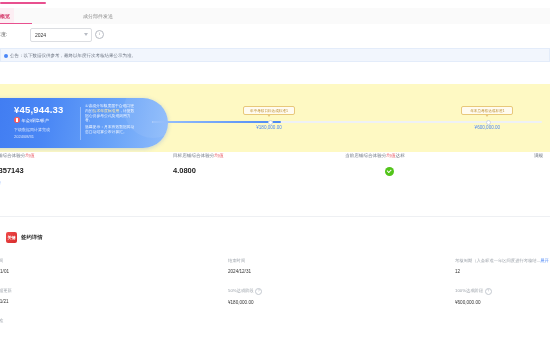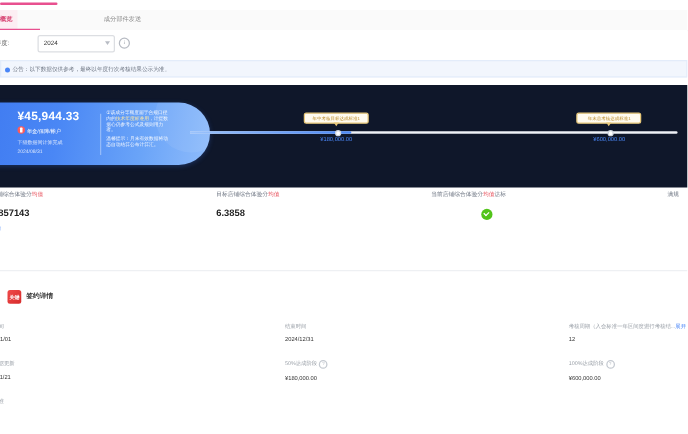--- a/index.html
+++ b/index.html
@@ -40,21 +40,21 @@
 
   
   .notice{
     position:absolute;left:0;top:48px;width:550px;height:14px;
     background:#f2f6fd;border:1px solid #e3ecfa;box-sizing:border-box;
   }
   .notice-dot{position:absolute;left:3px;top:5px;width:4px;height:4px;border-radius:50%;background:#4a86f7;}
   .notice-txt{position:absolute;left:9px;top:0;line-height:14px;font-size:4.5px;color:#6b7380;white-space:nowrap;}
 
   
-  .hero{position:absolute;left:0;top:68px;width:550px;height:82px;background:#0f172a;}
+  .hero{position:absolute;left:0;top:84px;width:550px;height:82px;background:#fef9c3;}
 
   .bluecard{
     position:absolute;left:-28px;top:14px;width:196px;height:50px;
     border-radius:25px;
     background:linear-gradient(100deg,#3d78f0 0%,#4a87f5 38%,#6aa4f8 72%,#8fbcfb 100%);
     box-shadow:0 1px 4px rgba(61,120,240,.28);
     overflow:hidden;
   }
   .bluecard::after{
     content:"";position:absolute;right:-14px;top:-18px;width:58px;height:58px;border-radius:50%;
@@ -214,21 +214,21 @@
         <span>当前店铺综合体验分</span><span class="hl">均值</span>
       </div>
       <div class="stat-val">4.60857143</div>
       <div class="stat-link">计算详情</div>
     </div>
 
     <div class="stat" style="left:173px;">
       <div class="stat-title">
         <span>目标店铺综合体验分</span><span class="hl">均值</span>
       </div>
-      <div class="stat-val">6.3858</div>
+      <div class="stat-val">4.0800</div>
     </div>
 
     <div class="stat" style="left:345px;">
       <div class="stat-title">
         <span>当前店铺综合体验分</span><span class="hl">均值</span><span>达标</span>
       </div>
       <div class="check" style="margin-left:40px;"></div>
     </div>
 
     <div class="stat-cut" style="left:534px;">满规</div>

